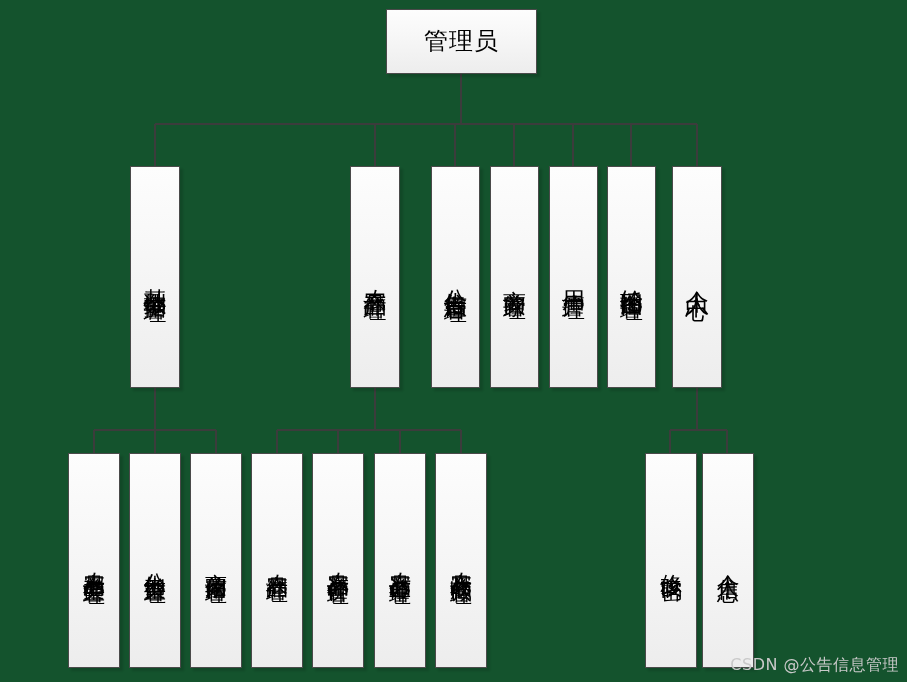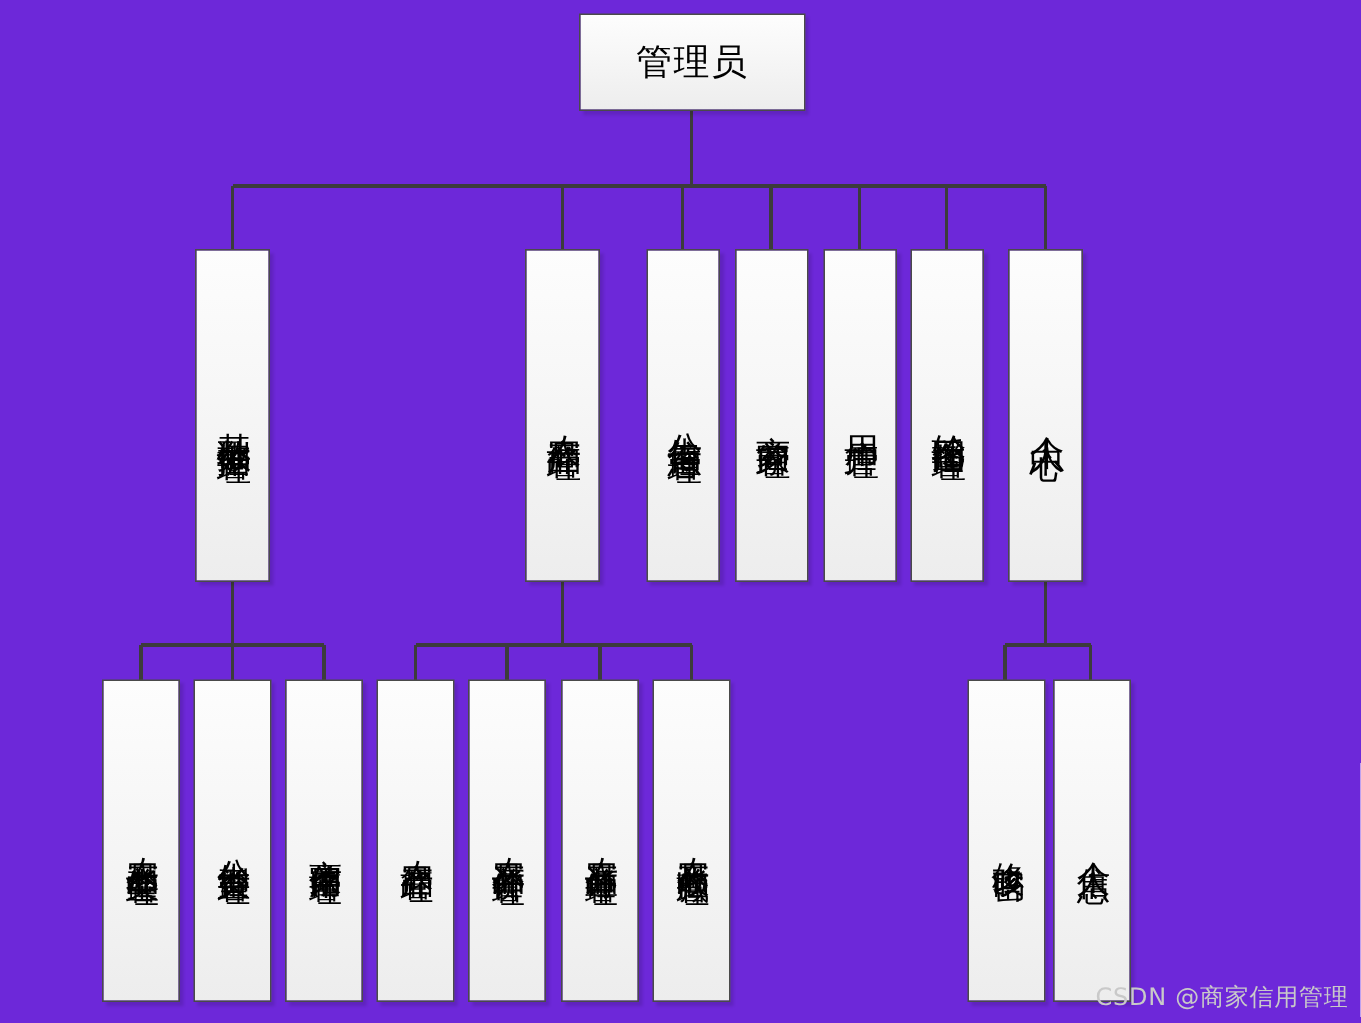--- a/index.html
+++ b/index.html
@@ -7,21 +7,21 @@
     padding: 0;
     background: #ffffff;
   }
   body {
     font-family: "DejaVu Sans", "Liberation Sans", sans-serif;
   }
   #canvas {
     position: relative;
     width: 907px;
     height: 682px;
-    background: #6d28d9;
+    background: #14532d;
     overflow: hidden;
   }
   svg.wires {
     position: absolute;
     left: 0;
     top: 0;
     width: 907px;
     height: 682px;
     pointer-events: none;
   }
@@ -174,15 +174,15 @@
   </div>
 
   <div class="node vert small" style="left:645px; top:453px; width:52px; height:215px;">
     <span class="label">修改密码</span>
   </div>
 
   <div class="node vert small" style="left:702px; top:453px; width:52px; height:215px;">
     <span class="label">个人信息</span>
   </div>
 
-  <div class="watermark">CSDN @商家信用管理</div>
+  <div class="watermark">CSDN @公告信息管理</div>
 
 </div>
 
 </body></html>

